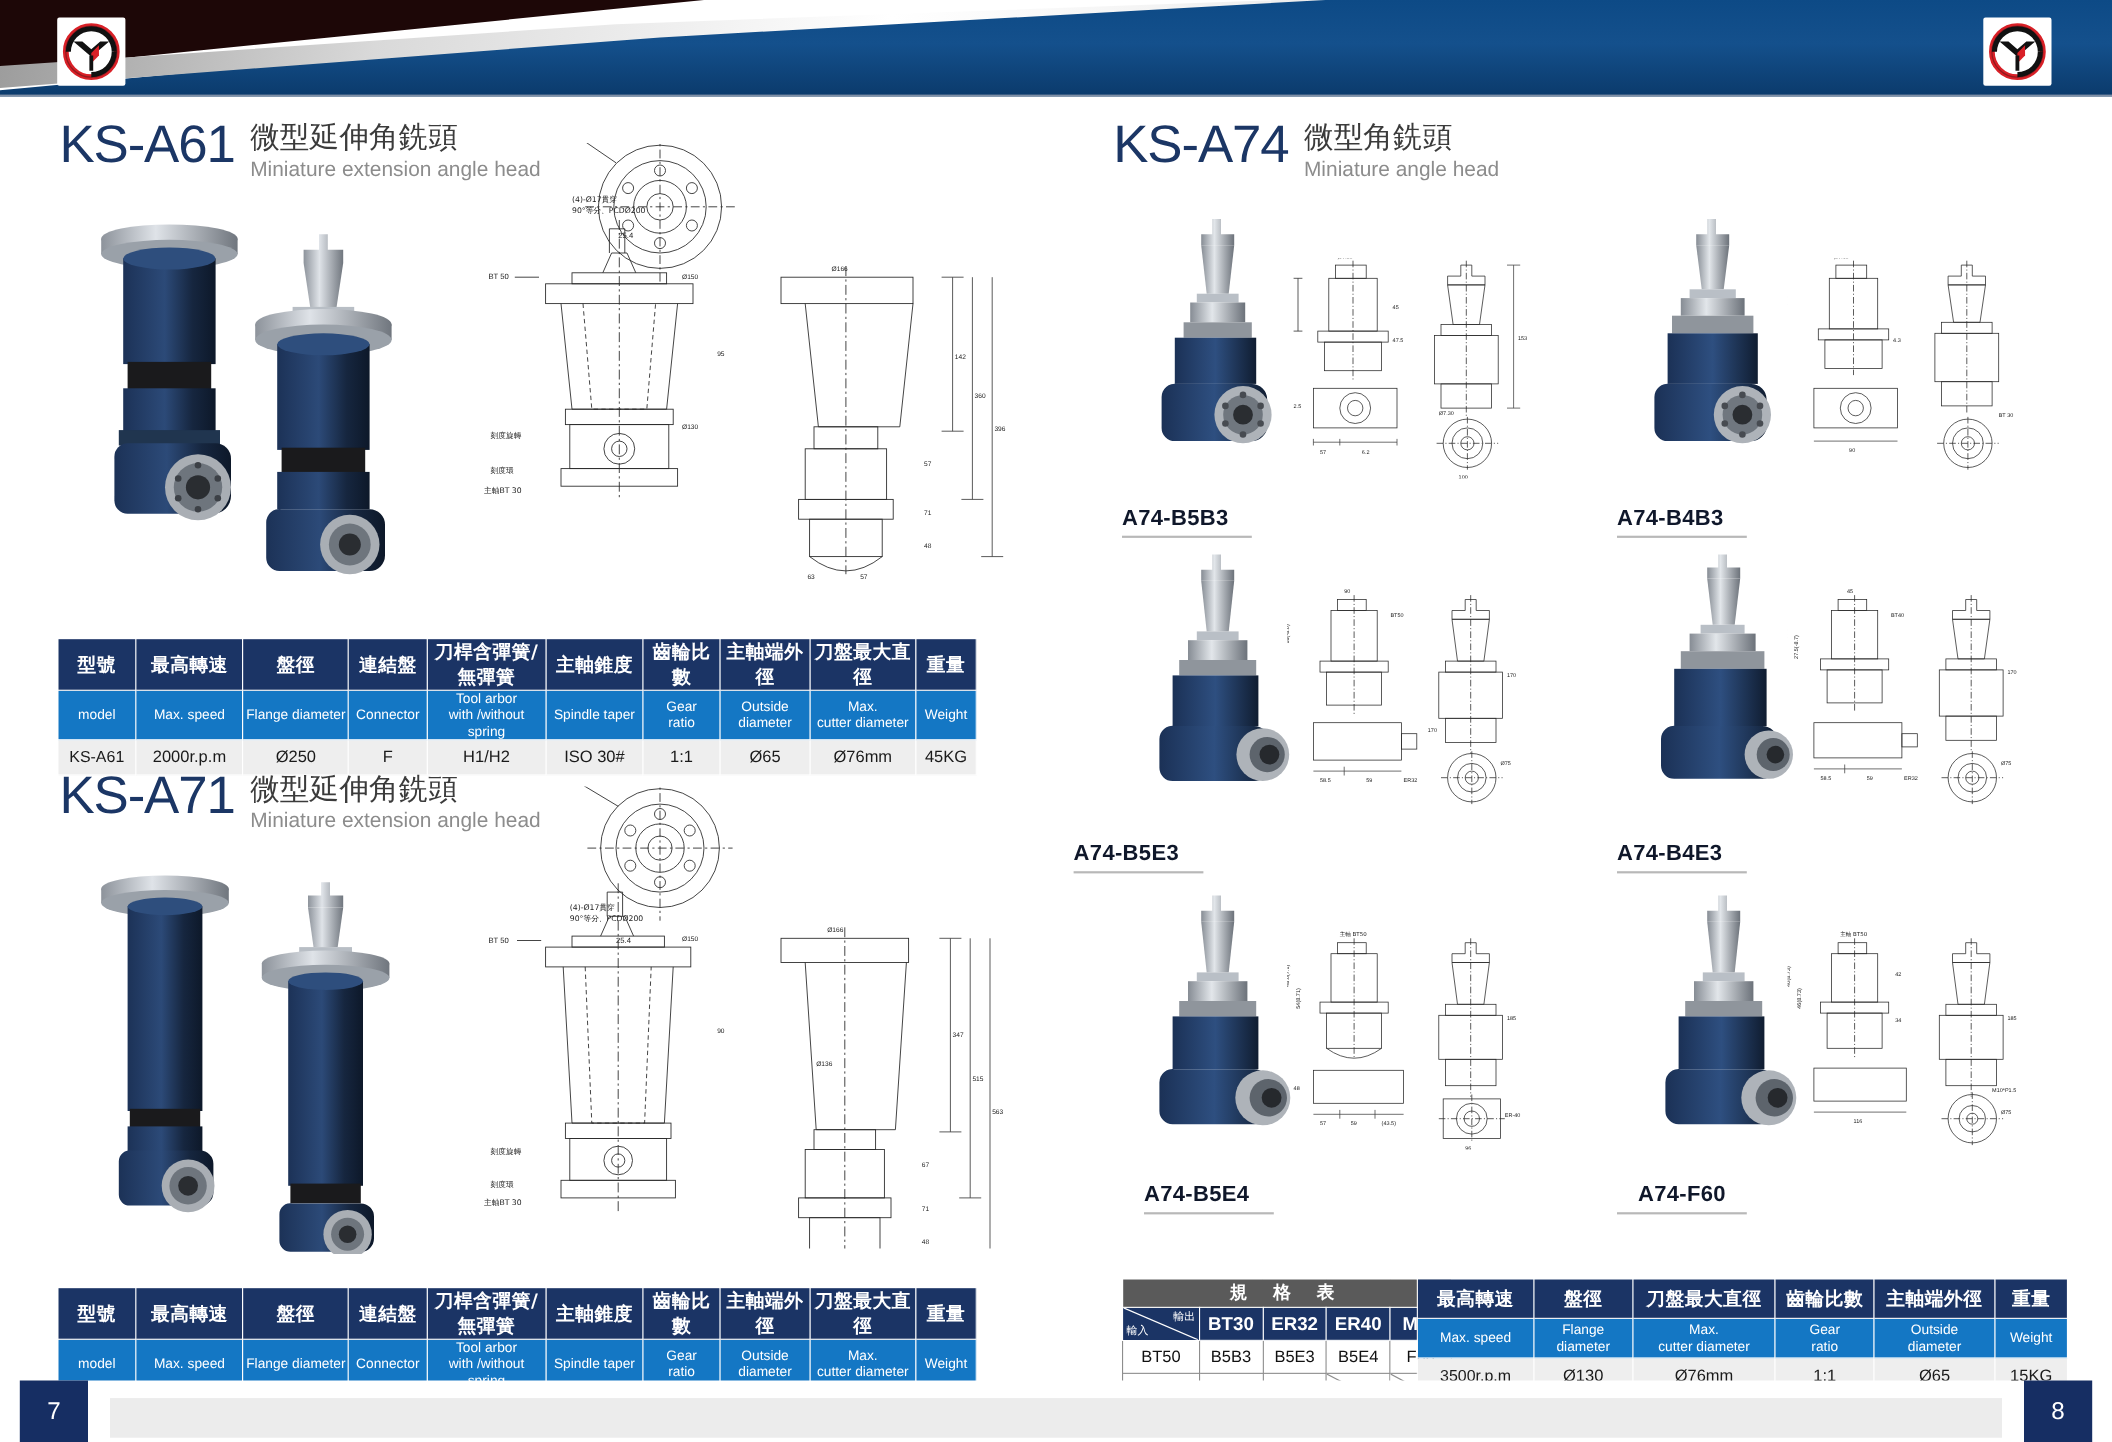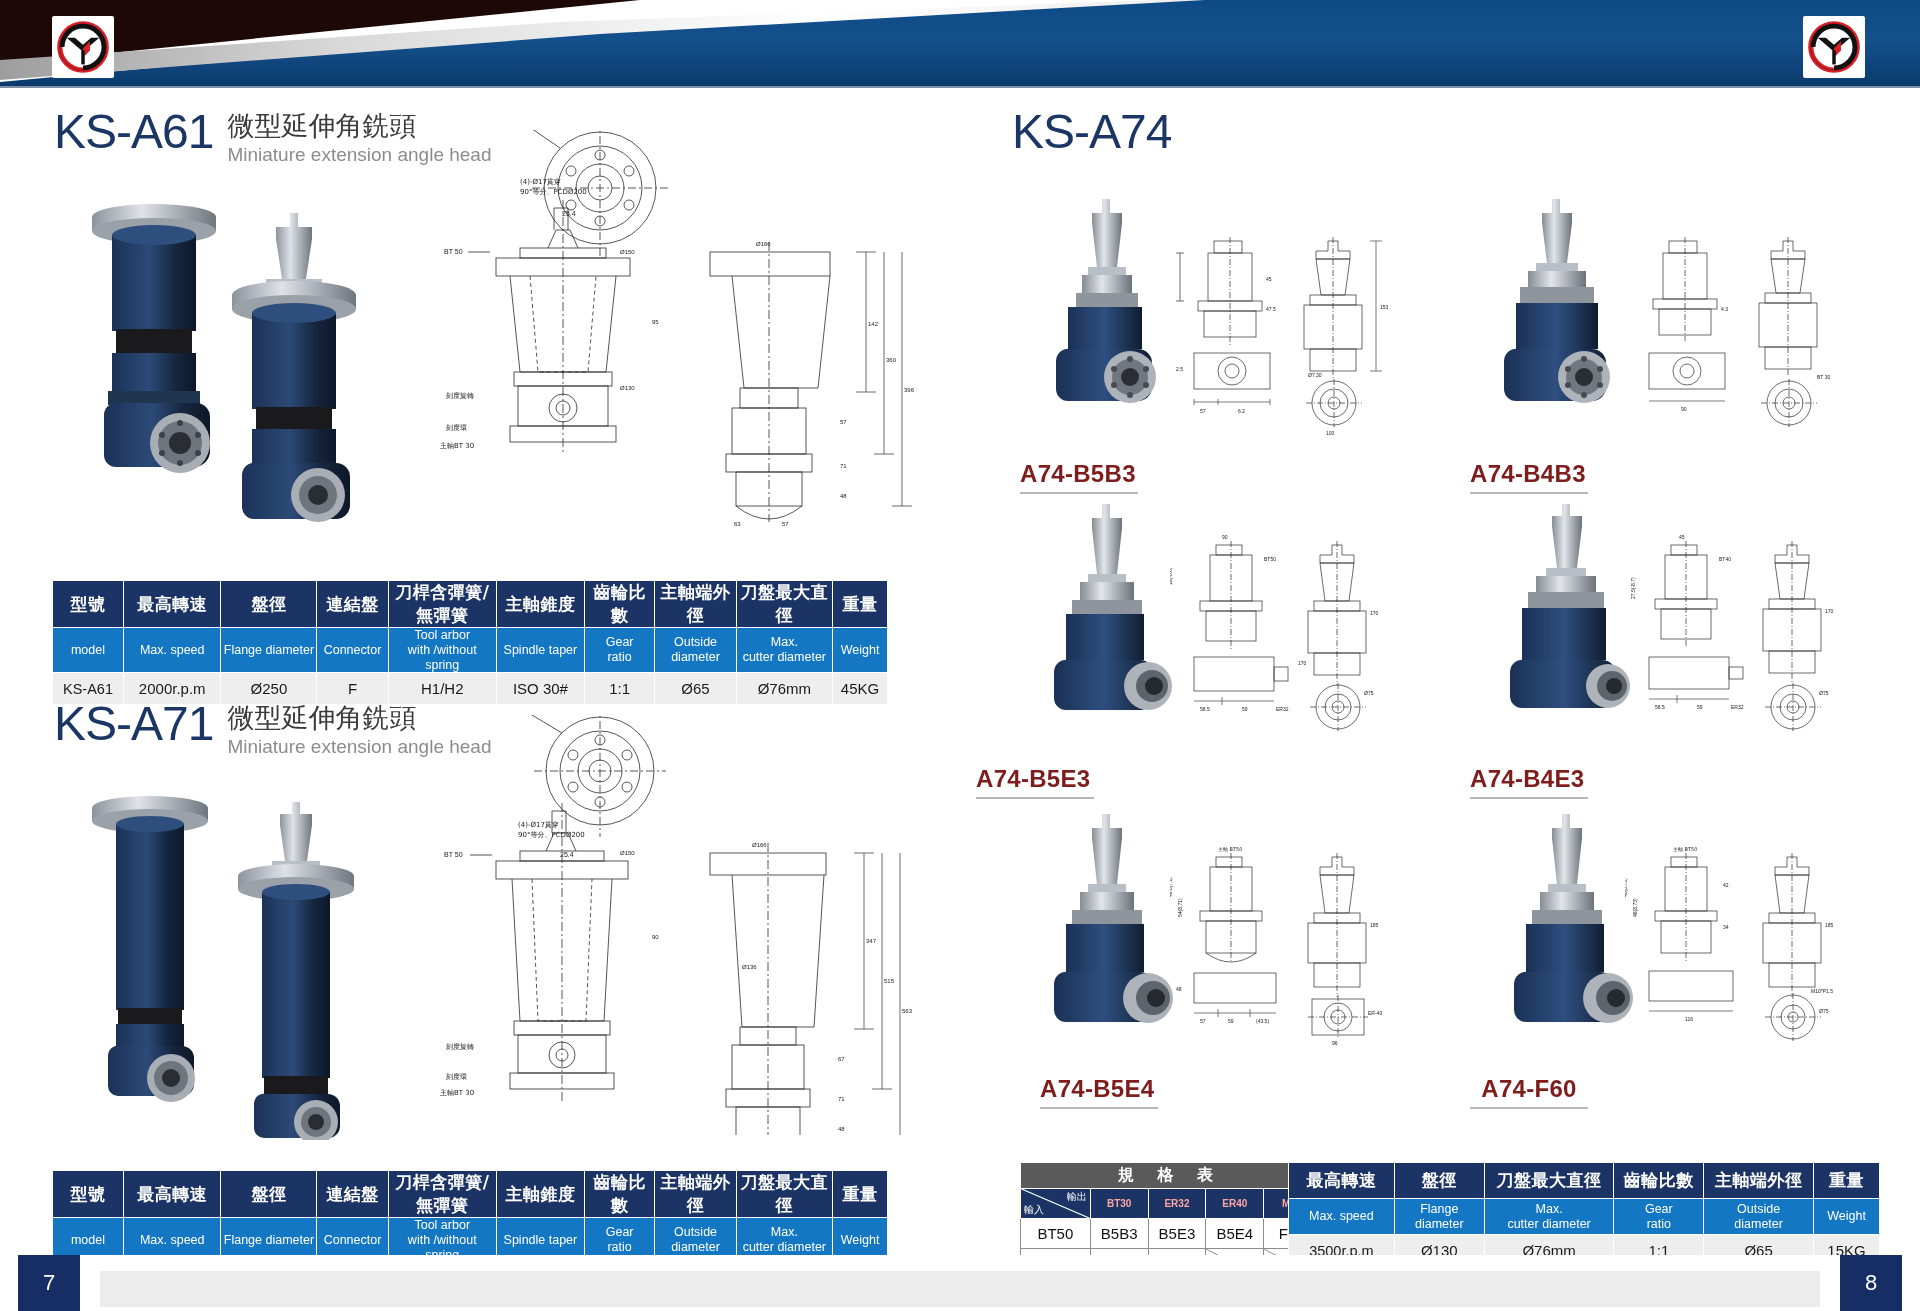--- a/index.html
+++ b/index.html
@@ -86,21 +86,21 @@
   .spec-table tr.r-val td {
     background:#eeeeee; color:#1a1a1a;
     font-size:15px; height:32px; font-weight:400;
   }
   .spec-table tr.r-val td:first-child { font-size:14.5px; }
 
   
   .a74-cell { position:absolute; }
   .a74-label {
     position:absolute;
-    font-size:24px; font-weight:700; color:#7f1d1d;
+    font-size:20px; font-weight:700; color:#0f172a;
     letter-spacing:0.3px;
     font-family:"Liberation Sans","DejaVu Sans",sans-serif;
   }
   .a74-label::after {
     content:""; display:block; margin-top:4px;
     height:2px; background:#b8b8b8; width:118px;
   }
 
   
   .matrix {
@@ -109,22 +109,22 @@
   }
   .matrix th, .matrix td {
     border:1px solid #ffffff; text-align:center; vertical-align:middle;
   }
   .matrix .cap {
     background:#5a5a5a; color:#ffffff; height:26px;
     font-size:16px; font-weight:700; letter-spacing:9px;
     font-family:"DejaVu Sans","Liberation Sans",sans-serif;
   }
   .matrix .hd {
-    background:#1b3465; color:#fca5a5; height:30px;
-    font-size:10px; font-weight:700;
+    background:#1b3465; color:#ffffff; height:30px;
+    font-size:17px; font-weight:700;
   }
   .matrix .corner {
     background:#1b3465; color:#ffffff; position:relative;
     width:70px; height:30px;
   }
   .matrix .corner .in {
     position:absolute; left:3px; bottom:1px; font-size:10px;
     font-family:"DejaVu Sans","Liberation Sans",sans-serif;
   }
   .matrix .corner .out {
@@ -570,20 +570,24 @@
       <td>1:1</td>
       <td>Ø65</td>
       <td>Ø76mm</td>
       <td>55KG</td>
     </tr>
   </tbody>
     </table>
 
   <div class="prod-head" style="left:1012px; top:108px;">
     <div class="prod-code">KS-A74</div>
+    <div class="prod-names">
+      <div class="prod-cn">微型角銑頭</div>
+      <div class="prod-en">Miniature angle head</div>
+    </div>
   </div>
 
   <div class="a74-cell" style="left:1020px; top:195px; width:220px; height:250px;">
     <svg width="220" height="250" viewBox="0 0 220 250">
       <defs>
         <linearGradient id="b1" x1="0" y1="0" x2="1" y2="0">
           <stop offset="0" stop-color="#1b3156"></stop>
             <stop offset=".5" stop-color="#2e4f80"></stop>
             <stop offset="1" stop-color="#101d31"></stop>
         </linearGradient>

